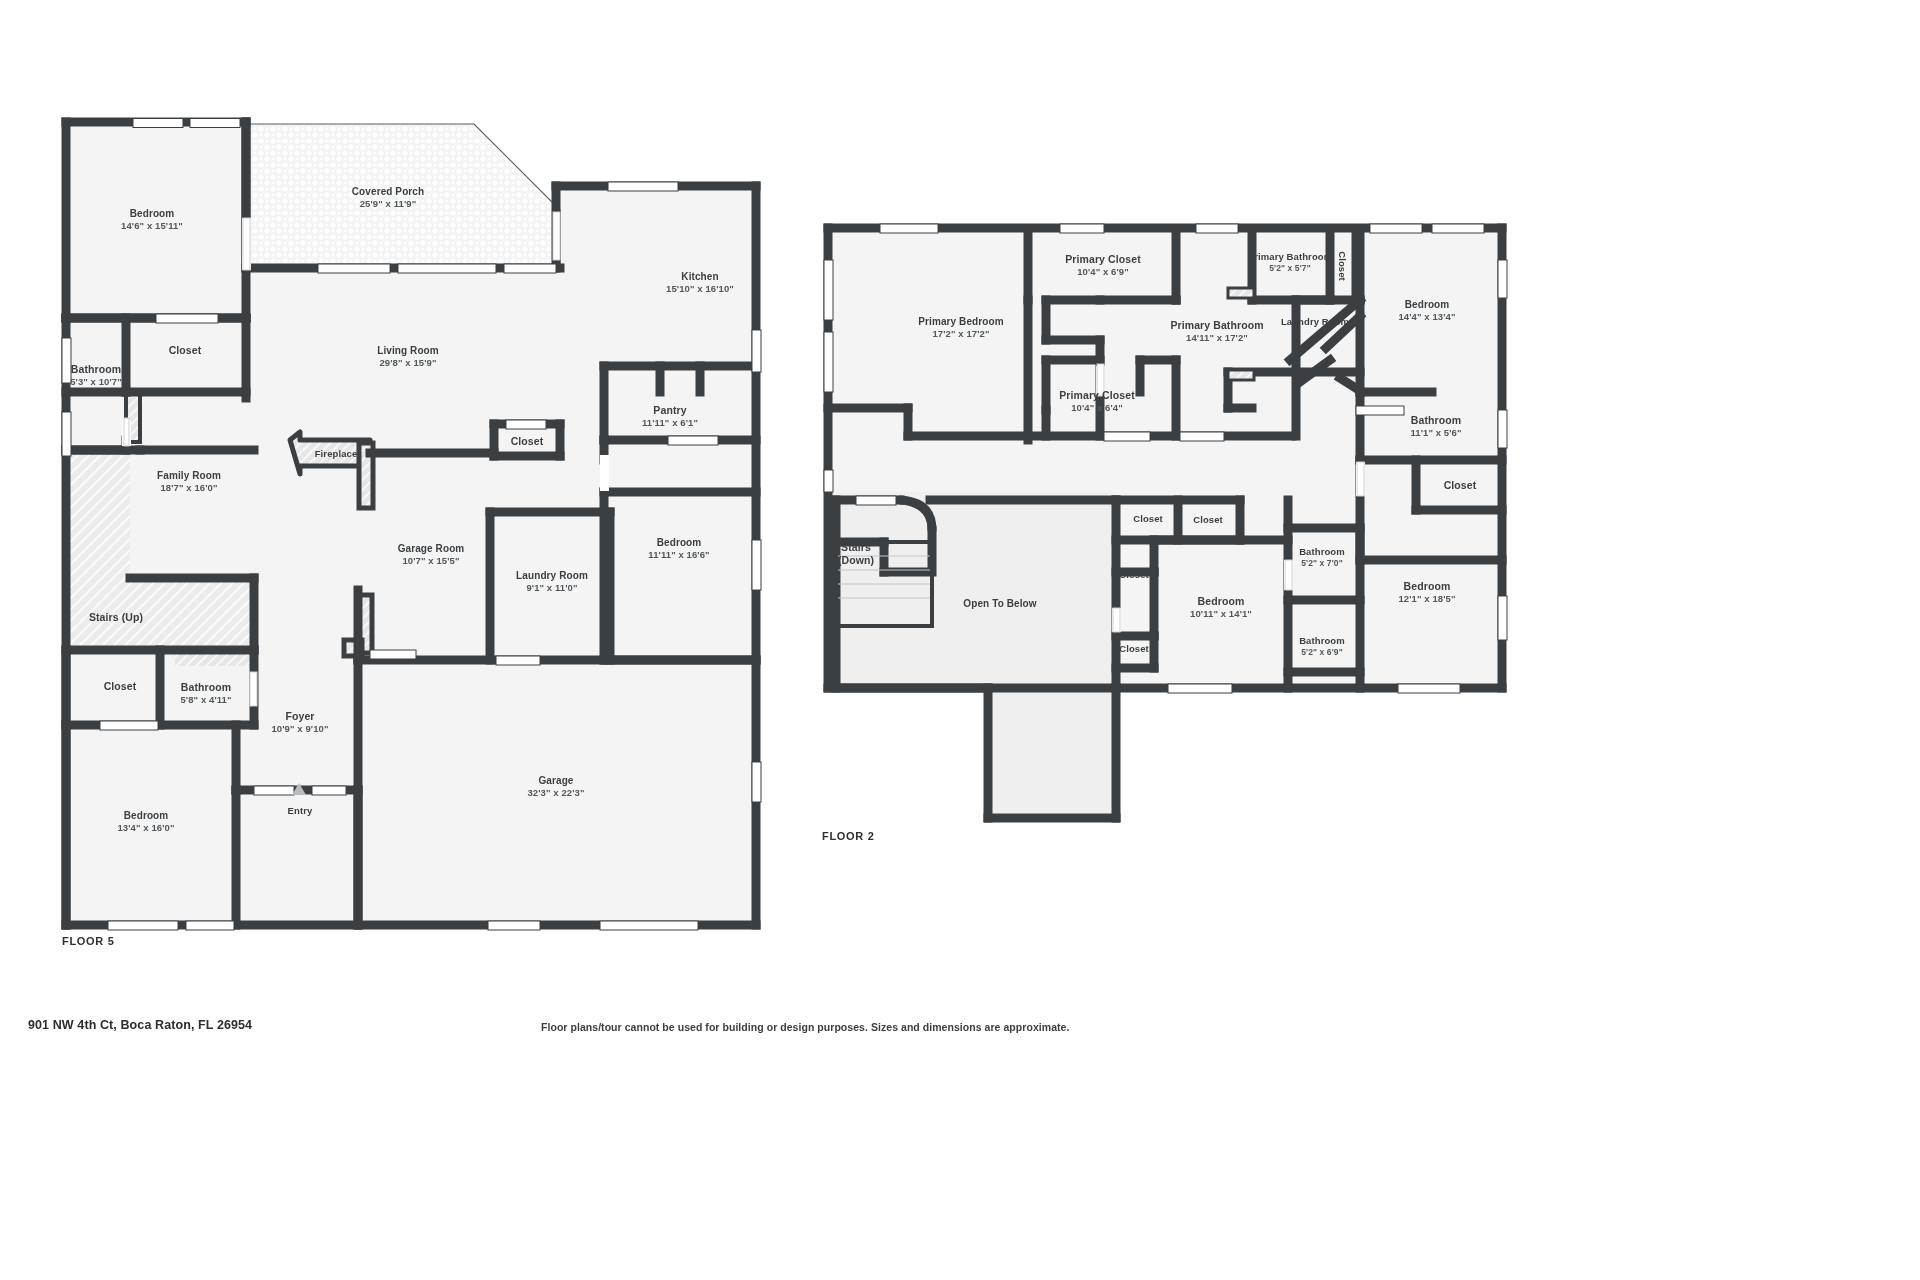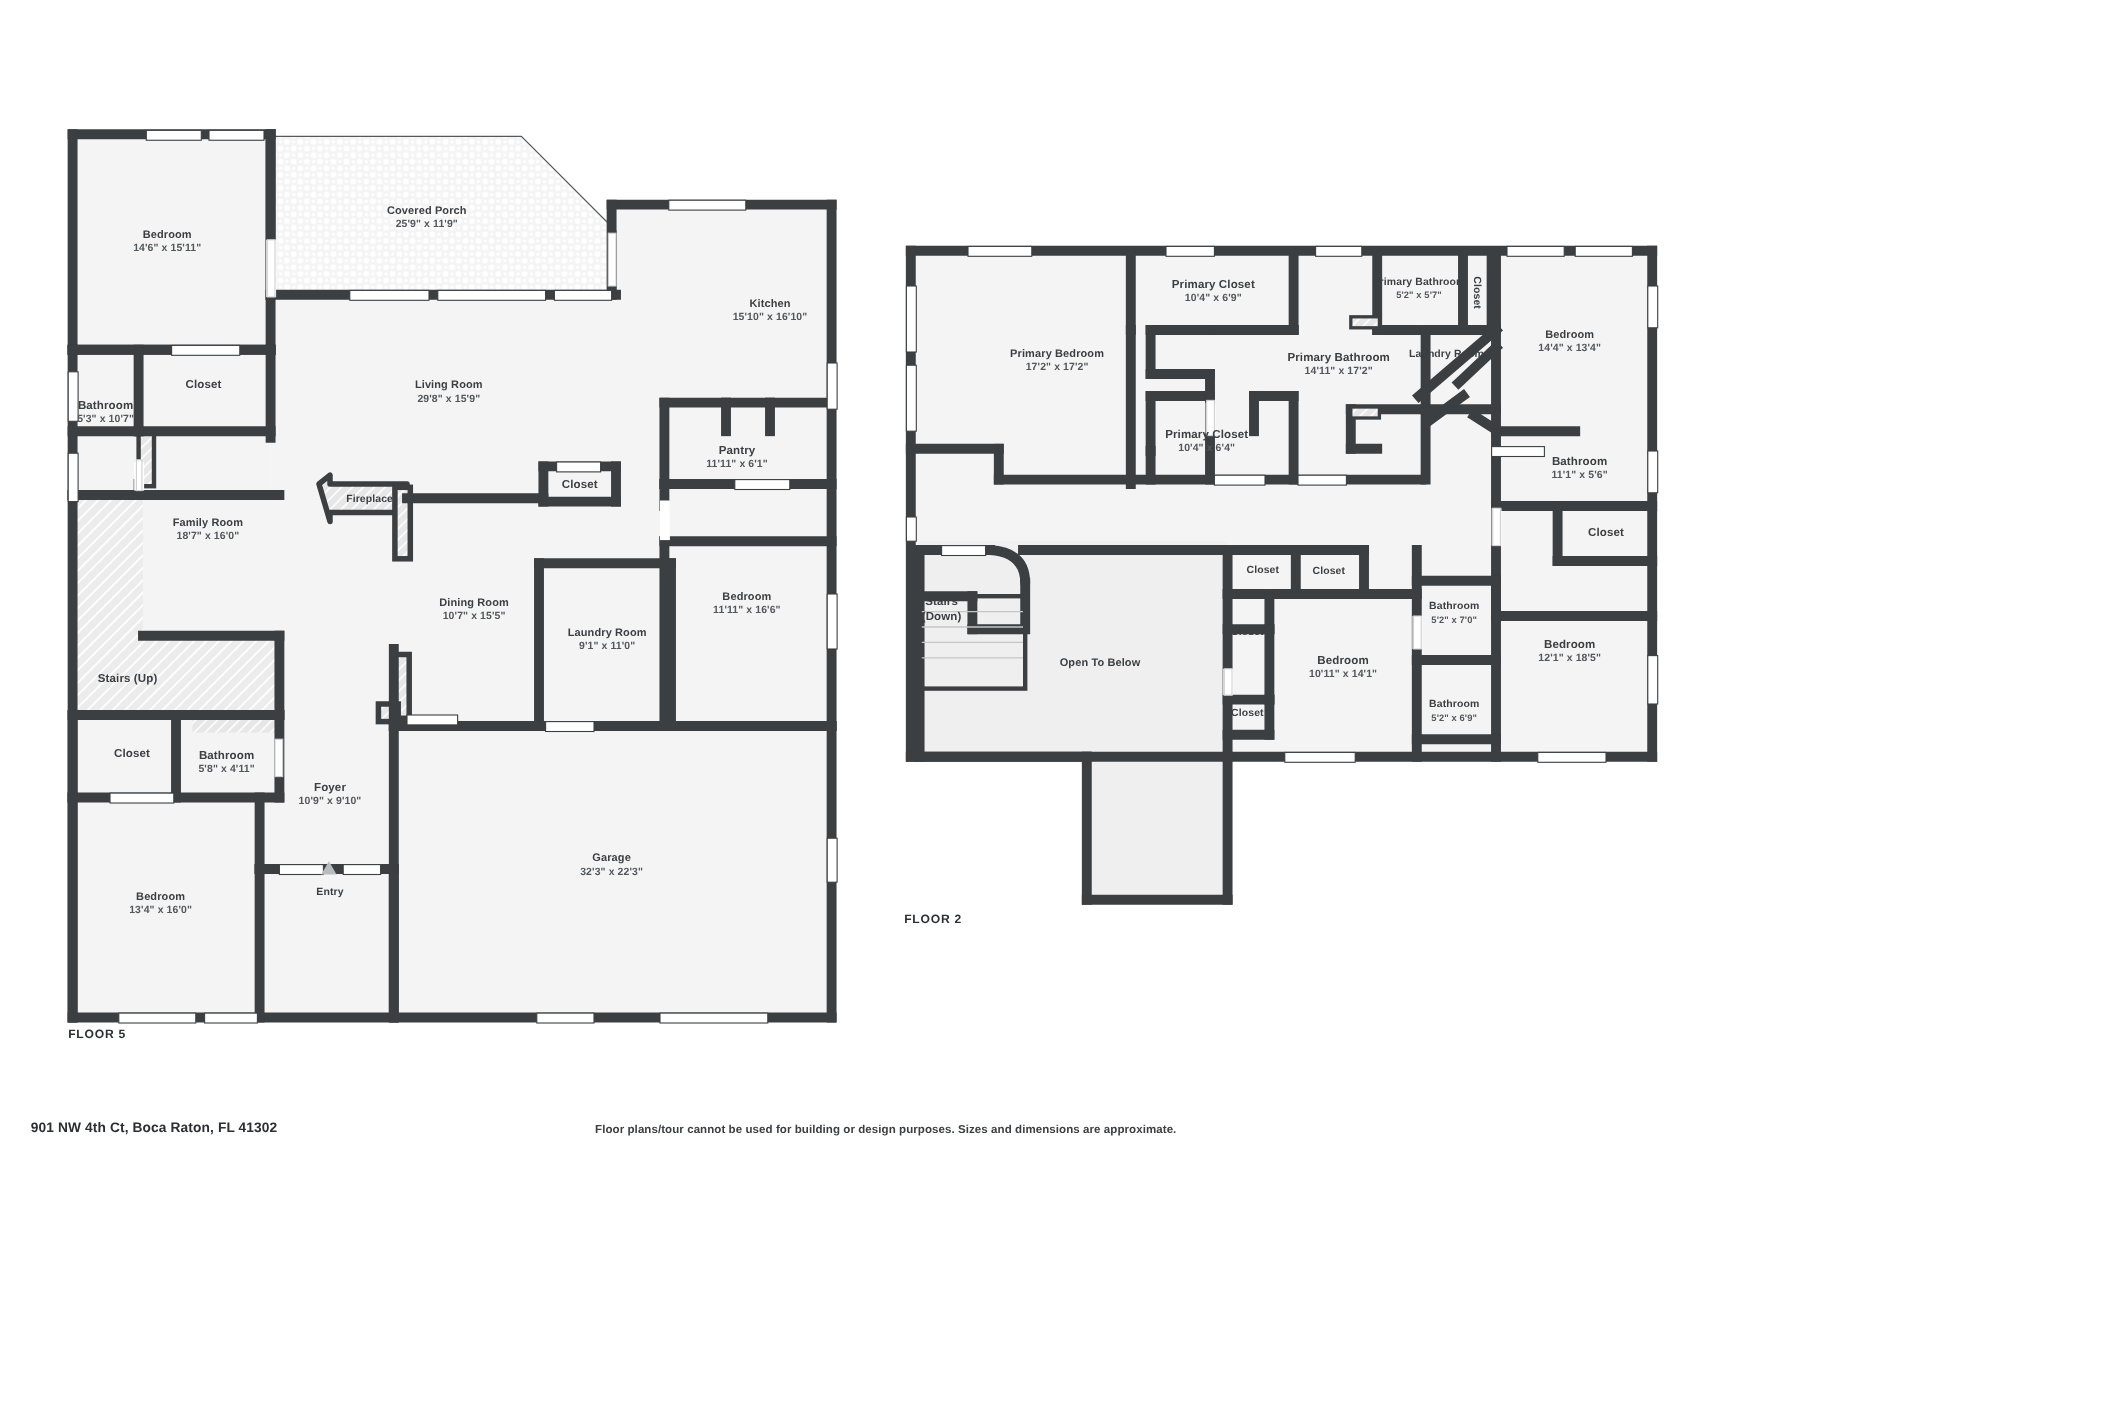--- a/index.html
+++ b/index.html
@@ -365,21 +365,21 @@
   <div class="n">Fireplace</div>
 </div>
 <div class="lbl sm" style="left:527px;top:441px;">
   <div class="n">Closet</div>
 </div>
 <div class="lbl sm" style="left:670px;top:416px;">
   <div class="n">Pantry</div>
   <div class="d">11'11" x 6'1"</div>
 </div>
 <div class="lbl" style="left:431px;top:555px;">
-  <div class="n">Dining Room</div>
+  <div class="n">Garage Room</div>
   <div class="d">10'7" x 15'5"</div>
 </div>
 <div class="lbl" style="left:552px;top:582px;">
   <div class="n">Laundry Room</div>
   <div class="d">9'1" x 11'0"</div>
 </div>
 <div class="lbl" style="left:679px;top:549px;">
   <div class="n">Bedroom</div>
   <div class="d">11'11" x 16'6"</div>
 </div>
@@ -477,14 +477,14 @@
   <div class="n">Bathroom</div>
   <div class="d">5'2" x 6'9"</div>
 </div>
 <div class="lbl sm" style="left:1427px;top:592px;">
   <div class="n">Bedroom</div>
   <div class="d">12'1" x 18'5"</div>
 </div>
 
 <div class="floorcap" style="left:62px;top:935px;">FLOOR 5</div>
 <div class="floorcap" style="left:822px;top:830px;">FLOOR 2</div>
-<div id="addr">901 NW 4th Ct, Boca Raton, FL 41302</div>
+<div id="addr">901 NW 4th Ct, Boca Raton, FL 26954</div>
 <div id="disc">Floor plans/tour cannot be used for building or design purposes. Sizes and dimensions are approximate.</div>
 
 </body></html>

